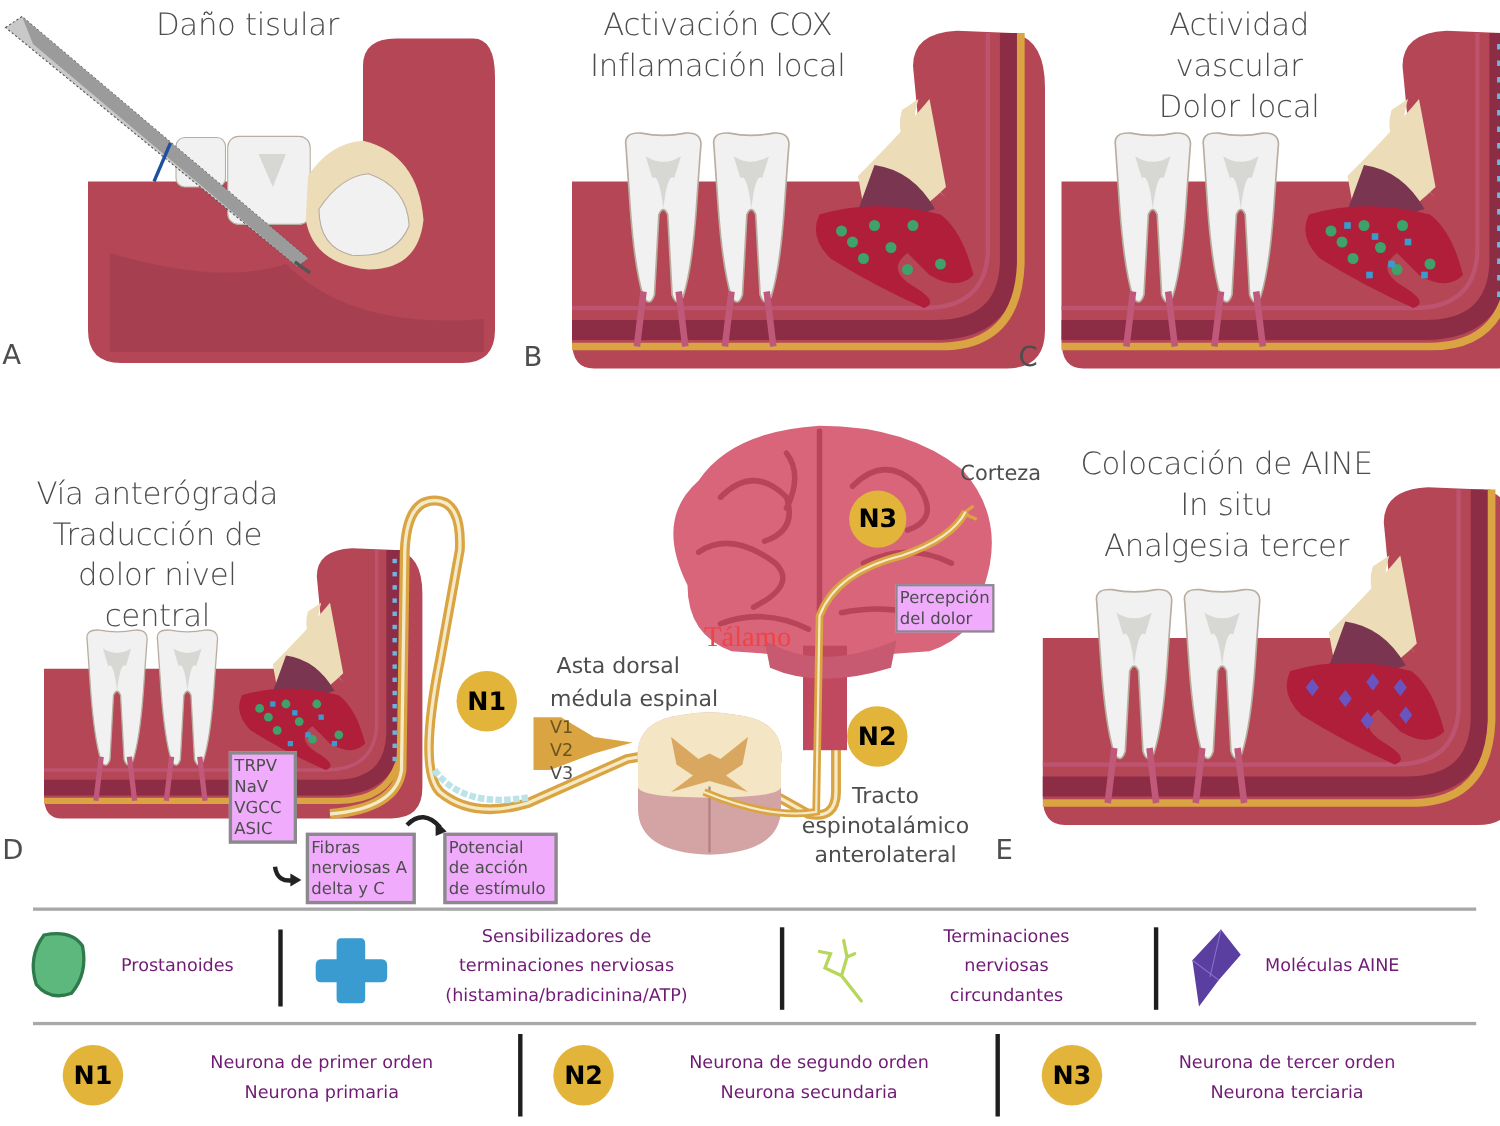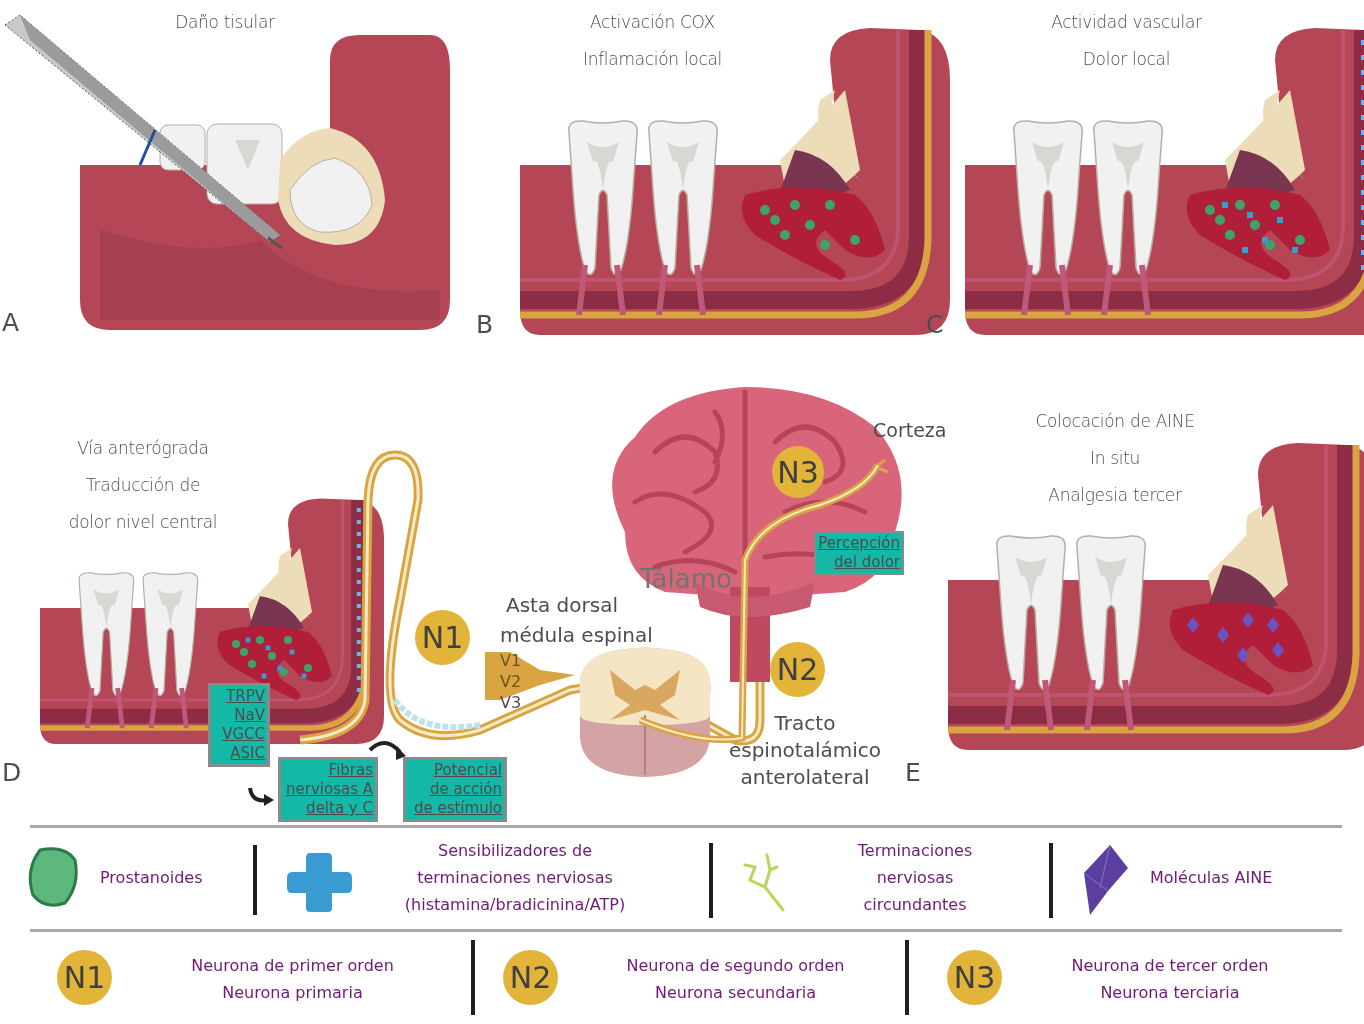--- a/index.html
+++ b/index.html
@@ -1,21 +1,21 @@
 <!DOCTYPE html>
 <html><head>
 <meta charset="utf-8">
 <style>
   html,body{margin:0;padding:0;background:#ffffff;}
   body{width:1364px;height:1024px;position:relative;overflow:hidden;font-family:"DejaVu Sans",sans-serif;color:#4a4a4a;}
-  .title{position:absolute;text-align:center;font-size:17px;line-height:37px;color:#4d4d4d;font-family:"DejaVu Sans",sans-serif;font-weight:300;letter-spacing:-0.3px;}
+  .title{position:absolute;text-align:center;font-size:28px;line-height:37px;color:#4d4d4d;font-family:"DejaVu Sans",sans-serif;font-weight:300;letter-spacing:-0.3px;}
   .plabel{position:absolute;font-size:25px;color:#4d4d4d;}
   .lbl{position:absolute;font-size:19px;line-height:24px;color:#4d4d4d;text-align:center;}
-  .boxlbl{position:absolute;border:3px solid #8a8a8a;background:#14b8a6;font-size:15px;line-height:19px;text-align:right;color:#4d4d4d;padding:1px 2px;box-sizing:border-box;text-decoration:underline;}
-  .badge{position:absolute;border-radius:50%;background:#e2b43a;color:#404040;font-size:30px;display:flex;align-items:center;justify-content:center;}
+  .boxlbl{position:absolute;border:3px solid #8a8a8a;background:#f0abfc;font-size:15px;line-height:19px;text-align:left;color:#4d4d4d;padding:1px 2px;box-sizing:border-box;}
+  .badge{position:absolute;border-radius:50%;background:#e2b43a;color:#000000;font-size:23px;display:flex;align-items:center;justify-content:center;font-weight:bold;}
   .hr{position:absolute;left:30px;width:1312px;height:3px;background:#a8a8a8;}
   .vsep{position:absolute;width:4px;background:#1e1e1e;}
   .legtext{position:absolute;font-size:16px;line-height:27px;color:#701a75;text-align:center;}
   svg{position:absolute;overflow:visible;}
 </style>
 </head>
 <body>
 
 <svg width="0" height="0" style="position:absolute">
   <defs>
@@ -278,21 +278,21 @@
     <rect x="135" y="205" width="40" height="95" fill="#c0485f"></rect>
     <path d="M100,200 Q150,230 220,200 L215,225 Q150,245 105,225Z" fill="#c75a70"></path>
   </svg>
 
   <svg style="left:0;top:0" width="1364" height="1024">
     <path d="M640,720 Q700,745 742,738 L745,560 Q760,520 820,505 Q865,490 878,465" fill="none" stroke="#d9a441" stroke-width="7"></path>
     <path d="M640,720 Q700,745 742,738 L745,560 Q760,520 820,505 Q865,490 878,465" fill="none" stroke="#f5eac8" stroke-width="2"></path>
     <path d="M878,465 L885,460 M878,468 L888,472" stroke="#d9a441" stroke-width="3"></path>
   </svg>
 
-  <div class="lbl" style="left:640px;top:567px;font-size:26px;color:#737373;">Tálamo</div>
+  <div class="lbl" style="left:640px;top:567px;font-size:26px;color:#ef4444;font-family:Liberation Serif, serif;">Tálamo</div>
   <div class="lbl" style="left:873px;top:418px;font-size:19px;">Corteza</div>
   <div class="boxlbl" style="left:814px;top:531px;width:90px;border-width:2px;">
     <div>Percepción</div>
     <div>del dolor</div>
   </div>
   <div class="badge" style="left:772px;top:446px;width:52px;height:52px;">N3</div>
   <div class="badge" style="left:770px;top:642px;width:55px;height:55px;">N2</div>
 
   <div class="lbl" style="left:715px;top:710px;width:180px;font-size:20px;line-height:27px;">
     <div>Tracto</div>
@@ -341,21 +341,21 @@
     </svg>
   <div class="plabel" style="left:905px;top:758px;">E</div>
 </div>
 
 <div class="hr" style="top:825px;"></div>
 
 <div>
   <svg style="left:25px;top:845px" width="55" height="65">
     <path d="M15,5 Q40,0 50,15 Q55,40 40,58 Q20,65 8,50 Q0,25 15,5Z" fill="#5db87e" stroke="#2e7a4a" stroke-width="3"></path>
   </svg>
-  <div class="legtext" style="left:100px;top:864px;">Prostanoides</div>
+  <div class="legtext" style="left:110px;top:864px;">Prostanoides</div>
   <div class="vsep" style="left:253px;top:845px;height:70px;"></div>
 
   <svg style="left:285px;top:850px" width="70" height="65">
     <path d="M25,3 L43,3 Q47,3 47,8 L47,22 L62,22 Q67,22 67,28 L67,38 Q67,43 62,43 L47,43 L47,58 Q47,62 43,62 L25,62 Q21,62 21,58 L21,43 L7,43 Q2,43 2,38 L2,28 Q2,22 7,22 L21,22 L21,8 Q21,3 25,3Z" fill="#3a9bd0"></path>
   </svg>
   <div class="legtext" style="left:355px;top:837px;width:320px;">
     <div>Sensibilizadores de</div>
     <div>terminaciones nerviosas</div>
     <div>(histamina/bradicinina/ATP)</div>
   </div>

